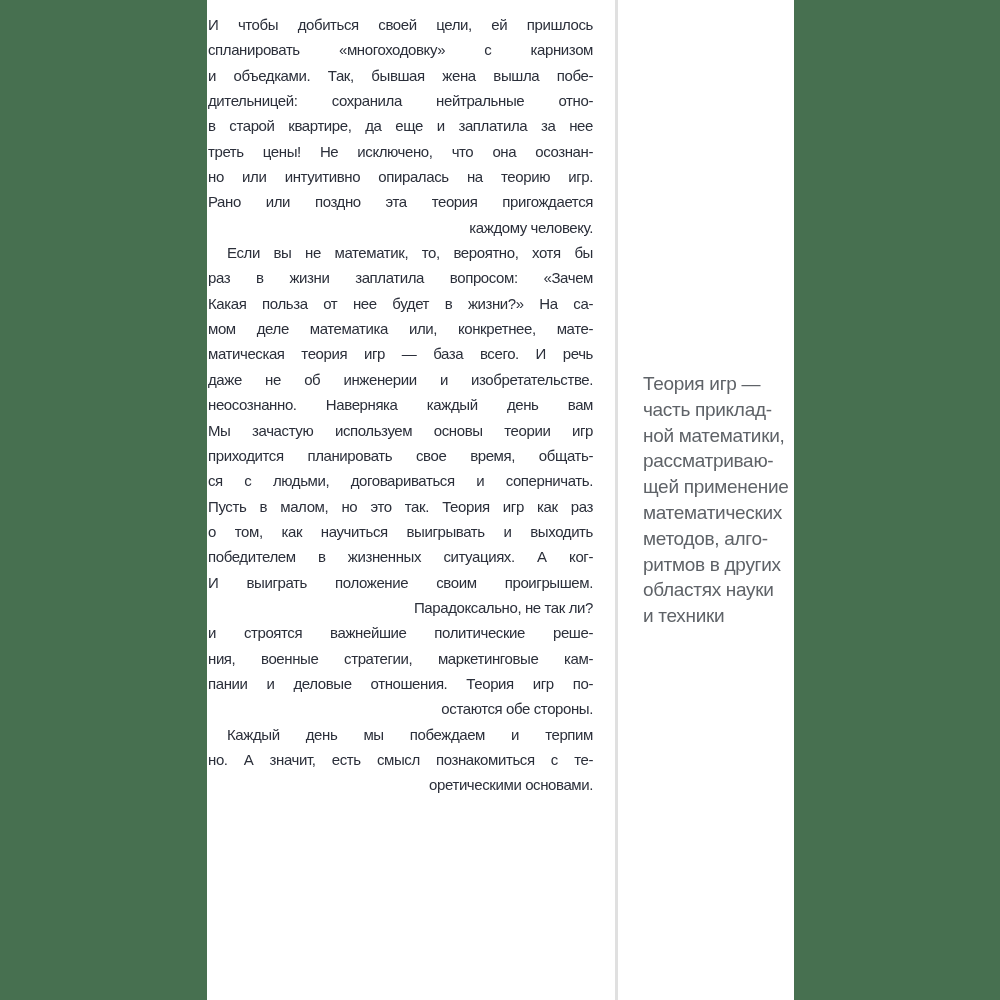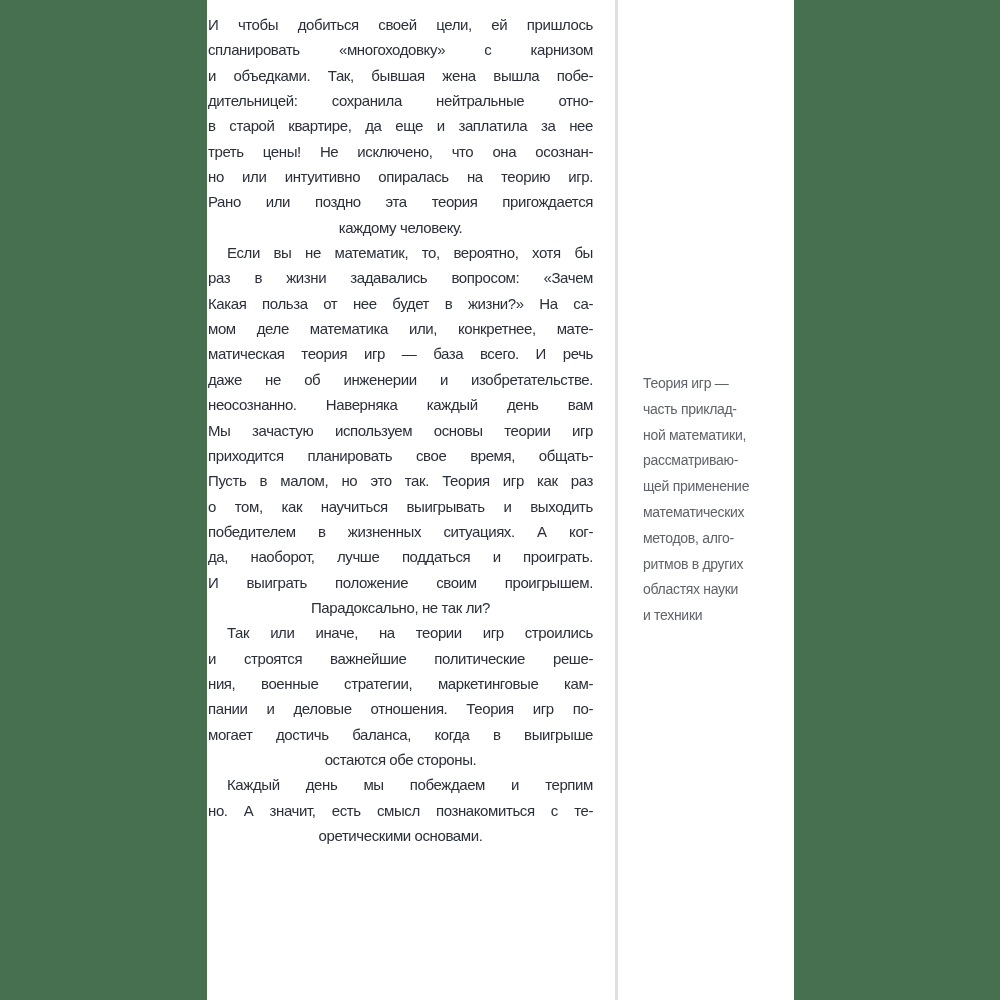--- a/index.html
+++ b/index.html
@@ -41,27 +41,27 @@
     text-align:justify;
     white-space:normal;
   }
   
   .line:not(.para-end)::after{
     content:"";
     display:inline-block;
     width:100%;
     height:0;
   }
-  .line.para-end{text-align:center;}
+  .line.para-end{text-align:right;}
   .line.indent{text-indent:19px;}
   
   .note-col{
     position:absolute;left:436px;top:371px;width:154px;
     color:var(--note-text);
-    font-size:14px;
+    font-size:19px;
     letter-spacing:-0.3px;
   }
   .note-line{
     height:25.8px;
     line-height:25.8px;
     white-space:nowrap;
     text-align:left;
   }
 </style>
 </head>
@@ -75,39 +75,37 @@
         <div class="line">И чтобы добиться своей цели, ей пришлось</div>
         <div class="line">спланировать «многоходовку» с карнизом</div>
         <div class="line">и объедками. Так, бывшая жена вышла побе-</div>
         <div class="line">дительницей: сохранила нейтральные отно-</div>
         <div class="line">в старой квартире, да еще и заплатила за нее</div>
         <div class="line">треть цены! Не исключено, что она осознан-</div>
         <div class="line">но или интуитивно опиралась на теорию игр.</div>
         <div class="line">Рано или поздно эта теория пригождается</div>
         <div class="line para-end">каждому человеку.</div>
         <div class="line indent">Если вы не математик, то, вероятно, хотя бы</div>
-        <div class="line">раз в жизни задавались вопросом: «Зачем</div>
+        <div class="line">раз в жизни заплатила вопросом: «Зачем</div>
         <div class="line">Какая польза от нее будет в жизни?» На са-</div>
         <div class="line">мом деле математика или, конкретнее, мате-</div>
         <div class="line">матическая теория игр — база всего. И речь</div>
         <div class="line">даже не об инженерии и изобретательстве.</div>
         <div class="line">неосознанно. Наверняка каждый день вам</div>
         <div class="line">Мы зачастую используем основы теории игр</div>
         <div class="line">приходится планировать свое время, общать-</div>
+        <div class="line">ся с людьми, договариваться и соперничать.</div>
         <div class="line">Пусть в малом, но это так. Теория игр как раз</div>
         <div class="line">о том, как научиться выигрывать и выходить</div>
         <div class="line">победителем в жизненных ситуациях. А ког-</div>
-        <div class="line">да, наоборот, лучше поддаться и проиграть.</div>
         <div class="line">И выиграть положение своим проигрышем.</div>
         <div class="line para-end">Парадоксально, не так ли?</div>
-        <div class="line indent">Так или иначе, на теории игр строились</div>
         <div class="line">и строятся важнейшие политические реше-</div>
         <div class="line">ния, военные стратегии, маркетинговые кам-</div>
         <div class="line">пании и деловые отношения. Теория игр по-</div>
-        <div class="line">могает достичь баланса, когда в выигрыше</div>
         <div class="line para-end">остаются обе стороны.</div>
         <div class="line indent">Каждый день мы побеждаем и терпим</div>
         <div class="line">но. А значит, есть смысл познакомиться с те-</div>
         <div class="line para-end">оретическими основами.</div>
       </div>
     <div class="column-divider"></div>
     <div class="note-col" id="note-col">
         <div class="note-line">Теория игр —</div>
         <div class="note-line">часть приклад-</div>
         <div class="note-line">ной математики,</div>

